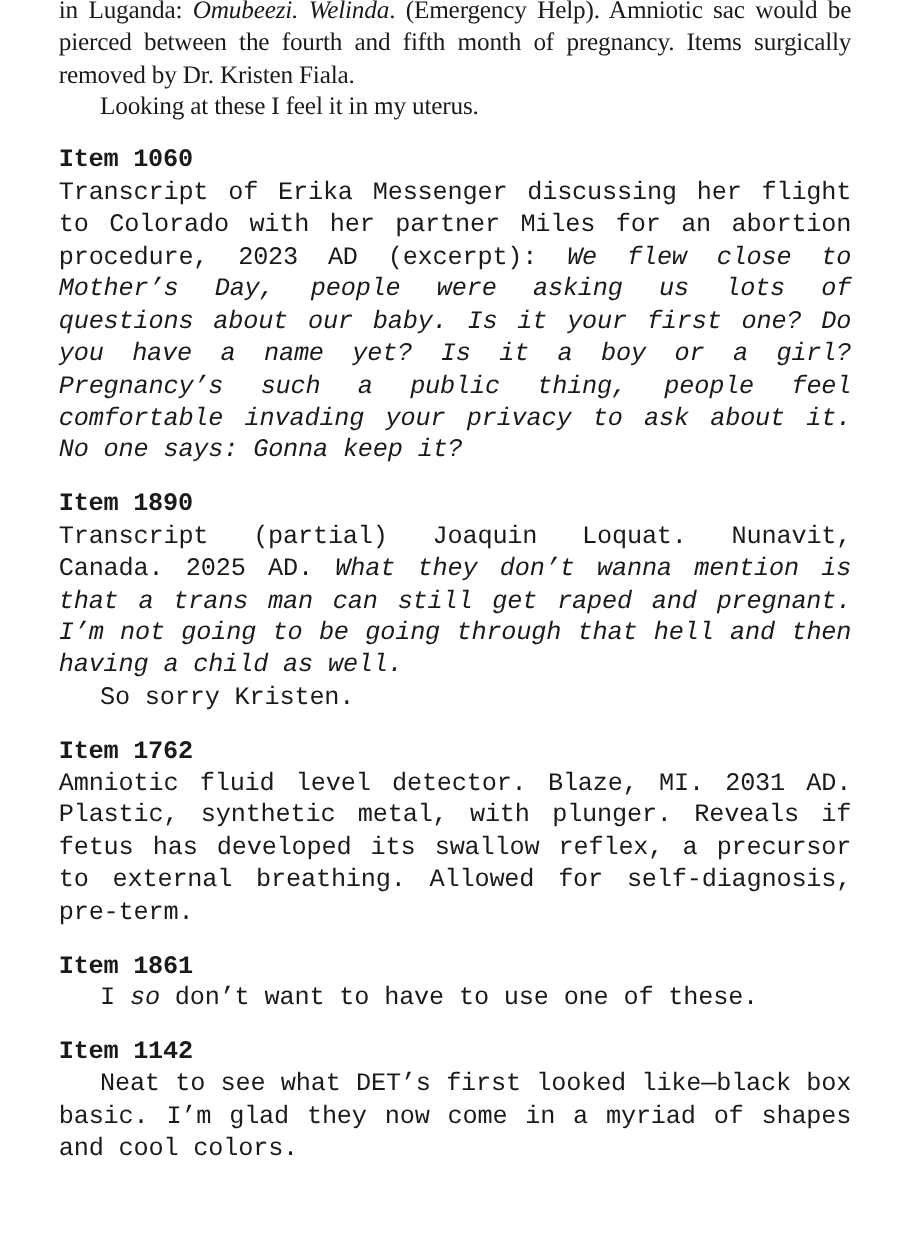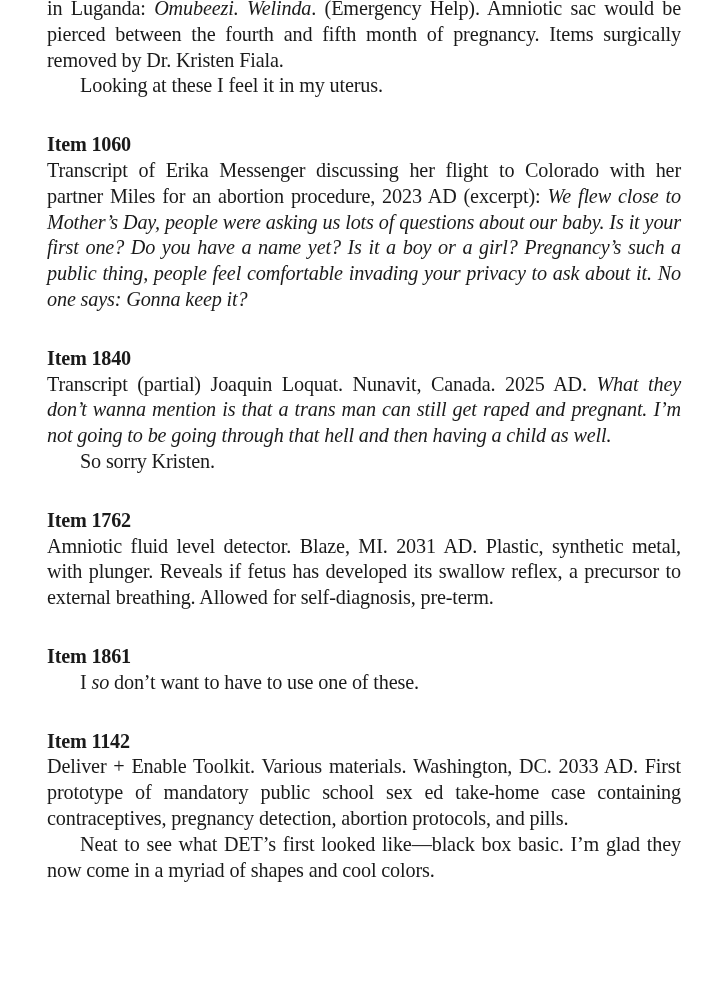--- a/index.html
+++ b/index.html
@@ -9,21 +9,21 @@
     color: #1a1a1a;
   }
   .page { position: absolute; left: 47px; top: -4px; width: 634px; }
   .para {
     font-size: 20.2px; line-height: 25.8px;
     text-align: justify; margin: 0;
     letter-spacing: -0.15px;
   }
   .para.note { text-indent: 33px; }
   .para.last { text-align-last: left; }
-  .item { margin-top: 33px; }
+  .item { margin-top: 17px; font-family: Liberation Mono, monospace; }
   .item-title {
     font-weight: bold; font-size: 20.2px; line-height: 25.8px;
     margin: 0; letter-spacing: -0.2px;
   }
   em { font-style: italic; }
 </style>
 </head>
 <body>
 
 <div class="page">
@@ -32,34 +32,33 @@
     <p class="para last"><span>in Luganda: </span><em>Omubeezi. Welinda</em><span>. (Emergency Help). Amniotic sac would be pierced between the fourth and fifth month of pregnancy. Items surgically removed by Dr. Kristen Fiala.</span></p>
     <p class="para note last">Looking at these I feel it in my uterus.</p>
   </section>
 
   <section class="item">
     <p class="item-title">Item 1060</p>
     <p class="para last"><span>Transcript of Erika Messenger discussing her flight to Colorado with her partner Miles for an abortion procedure, 2023 AD (excerpt): </span><em>We flew close to Mother’s Day, people were asking us lots of questions about our baby. Is it your first one? Do you have a name yet? Is it a boy or a girl? Pregnancy’s such a public thing, people feel comfortable invading your privacy to ask about it. No one says: Gonna keep it?</em></p>
   </section>
 
   <section class="item">
-    <p class="item-title">Item 1840</p>
+    <p class="item-title">Item 1890</p>
     <p class="para last"><span>Transcript (partial) Joaquin Loquat. Nunavit, Canada. 2025 AD. </span><em>What they don’t wanna mention is that a trans man can still get raped and pregnant. I’m not going to be going through that hell and then having a child as well.</em></p>
     <p class="para note last">So sorry Kristen.</p>
   </section>
 
   <section class="item">
     <p class="item-title">Item 1762</p>
     <p class="para last">Amniotic fluid level detector. Blaze, MI. 2031 AD. Plastic, synthetic metal, with plunger. Reveals if fetus has developed its swallow reflex, a precursor to external breathing. Allowed for self-diagnosis, pre-term.</p>
   </section>
 
   <section class="item">
     <p class="item-title">Item 1861</p>
     <p class="para note last"><span>I </span><em>so</em><span> don’t want to have to use one of these.</span></p>
   </section>
 
   <section class="item">
     <p class="item-title">Item 1142</p>
-    <p class="para last">Deliver + Enable Toolkit. Various materials. Washington, DC. 2033 AD. First prototype of mandatory public school sex ed take-home case containing contraceptives, pregnancy detection, abortion protocols, and pills.</p>
     <p class="para note last">Neat to see what DET’s first looked like—black box basic. I’m glad they now come in a myriad of shapes and cool colors.</p>
   </section>
 
 </div>
 
 </body></html>

